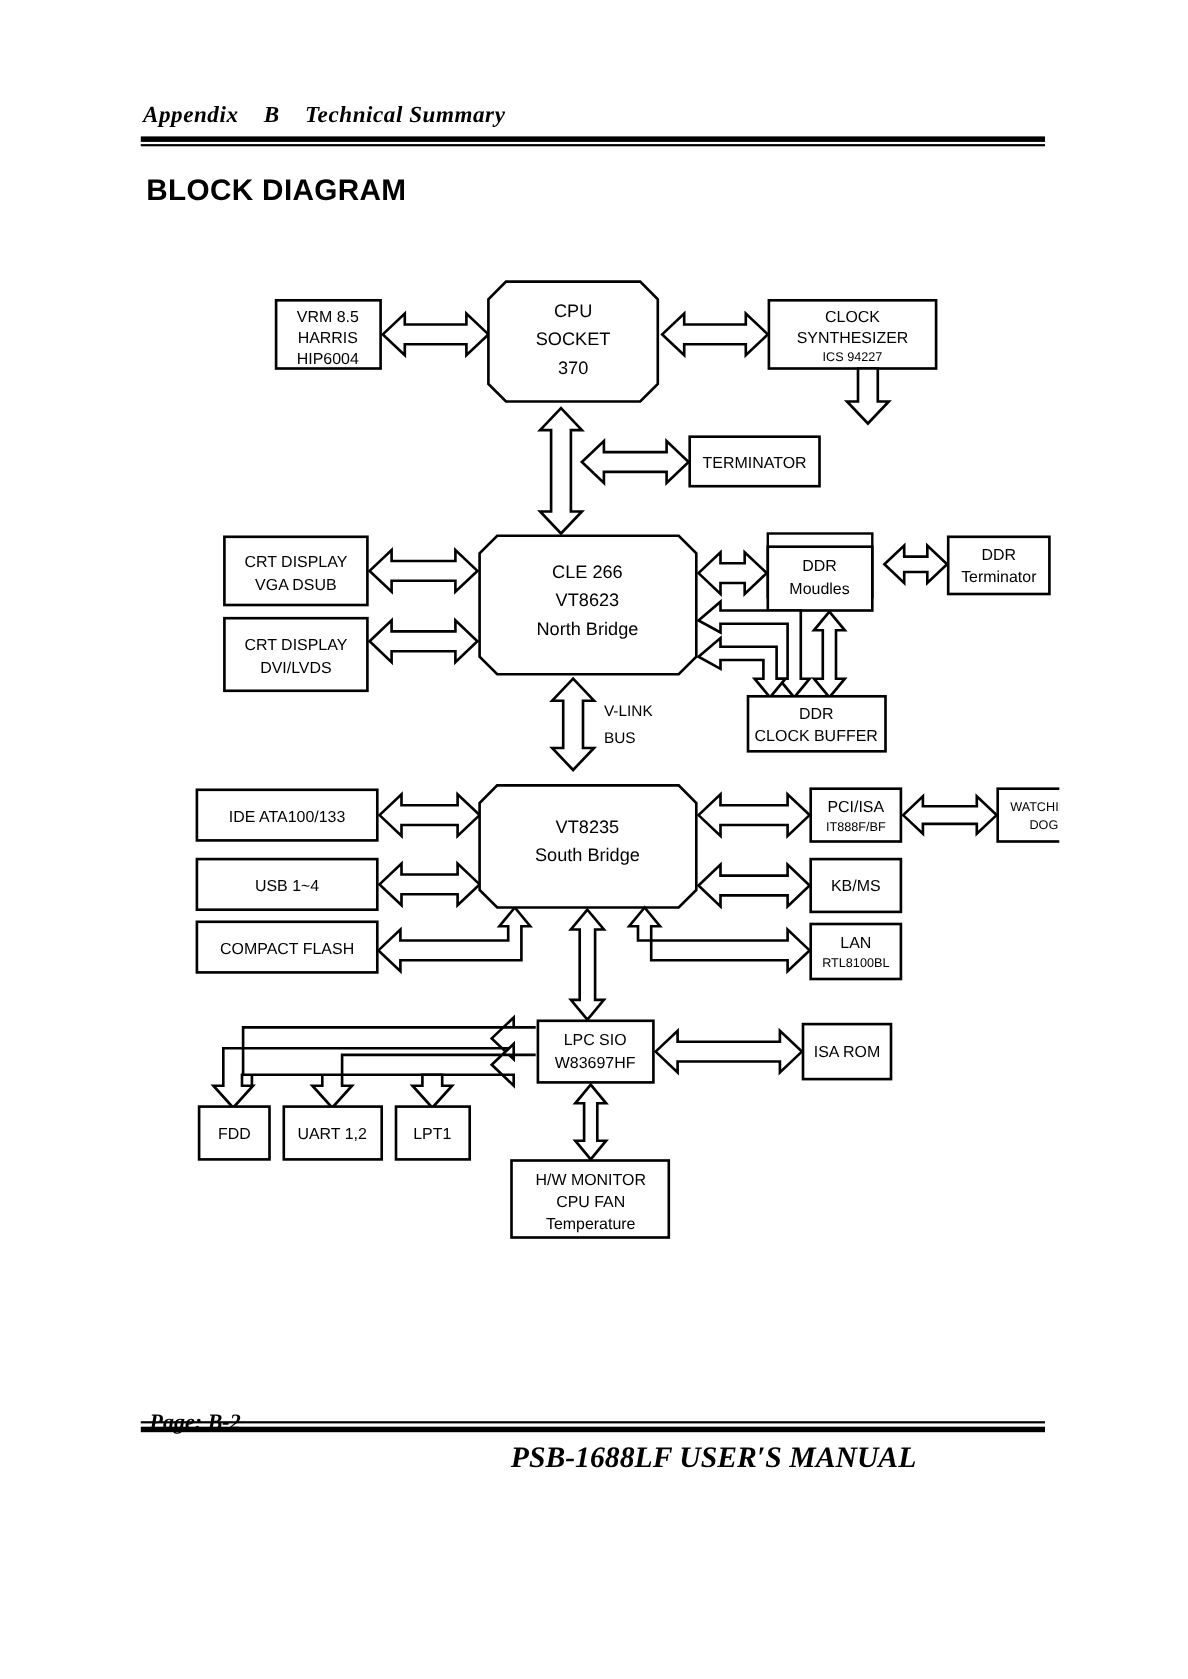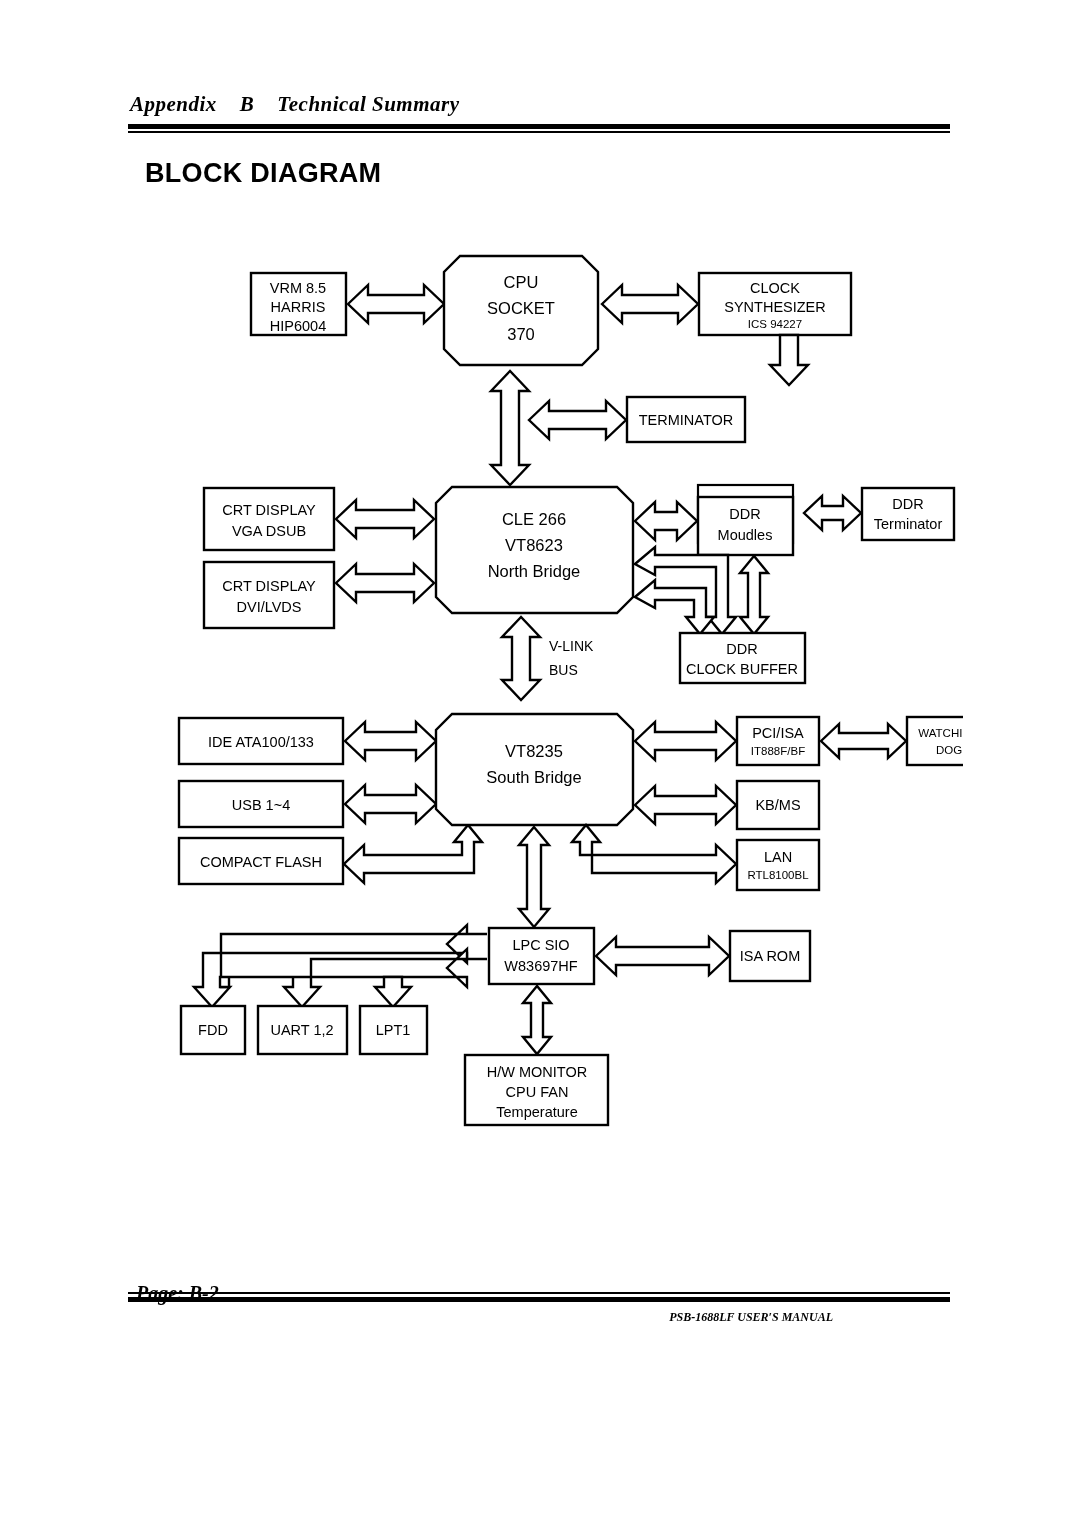--- a/index.html
+++ b/index.html
@@ -45,21 +45,21 @@
   .header-rule-thin {
     position: absolute;
     left: 128px;
     top: 131px;
     width: 822px;
     height: 1.5px;
     background: #000;
   }
   .section-title {
     position: absolute;
-    left: 145px;
+    left: 133px;
     top: 158px;
     font-family: "Liberation Sans", sans-serif;
     font-weight: bold;
     font-size: 27px;
     letter-spacing: 0.3px;
   }
   
   .footer-rule-thin {
     position: absolute;
     left: 128px;
@@ -85,21 +85,21 @@
     font-style: italic;
     font-size: 20px;
   }
   .footer-right {
     position: absolute;
     right: 130px;
     top: 1310px;
     font-family: "Liberation Serif", serif;
     font-weight: bold;
     font-style: italic;
-    font-size: 12px;
+    font-size: 27px;
     text-align: left;
   }
   
   .diagram {
     position: absolute;
     left: 16px;
     top: 225px;
     width: 1080px;
     height: 960px;
   }

